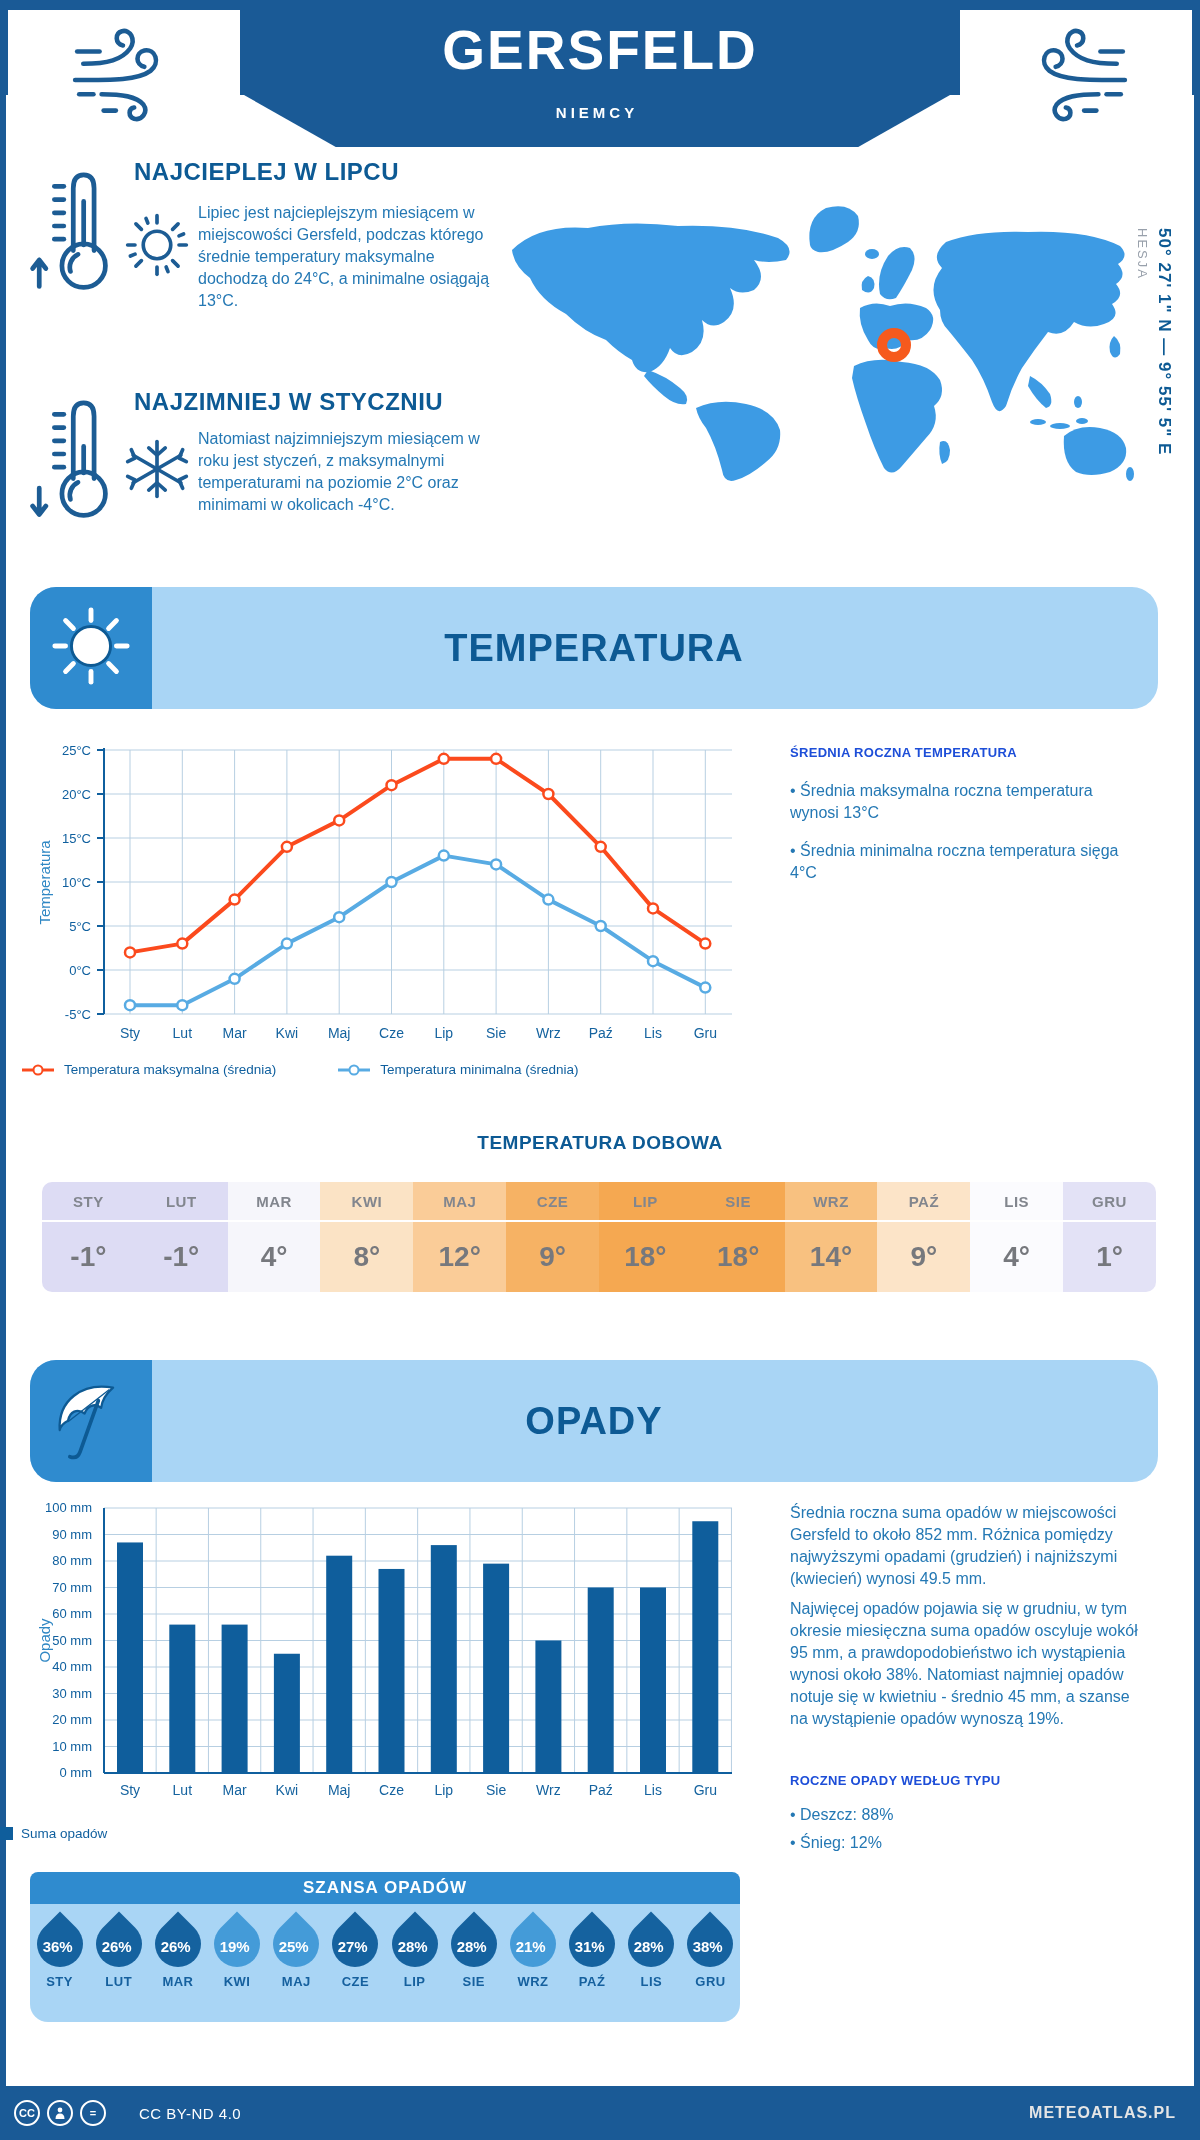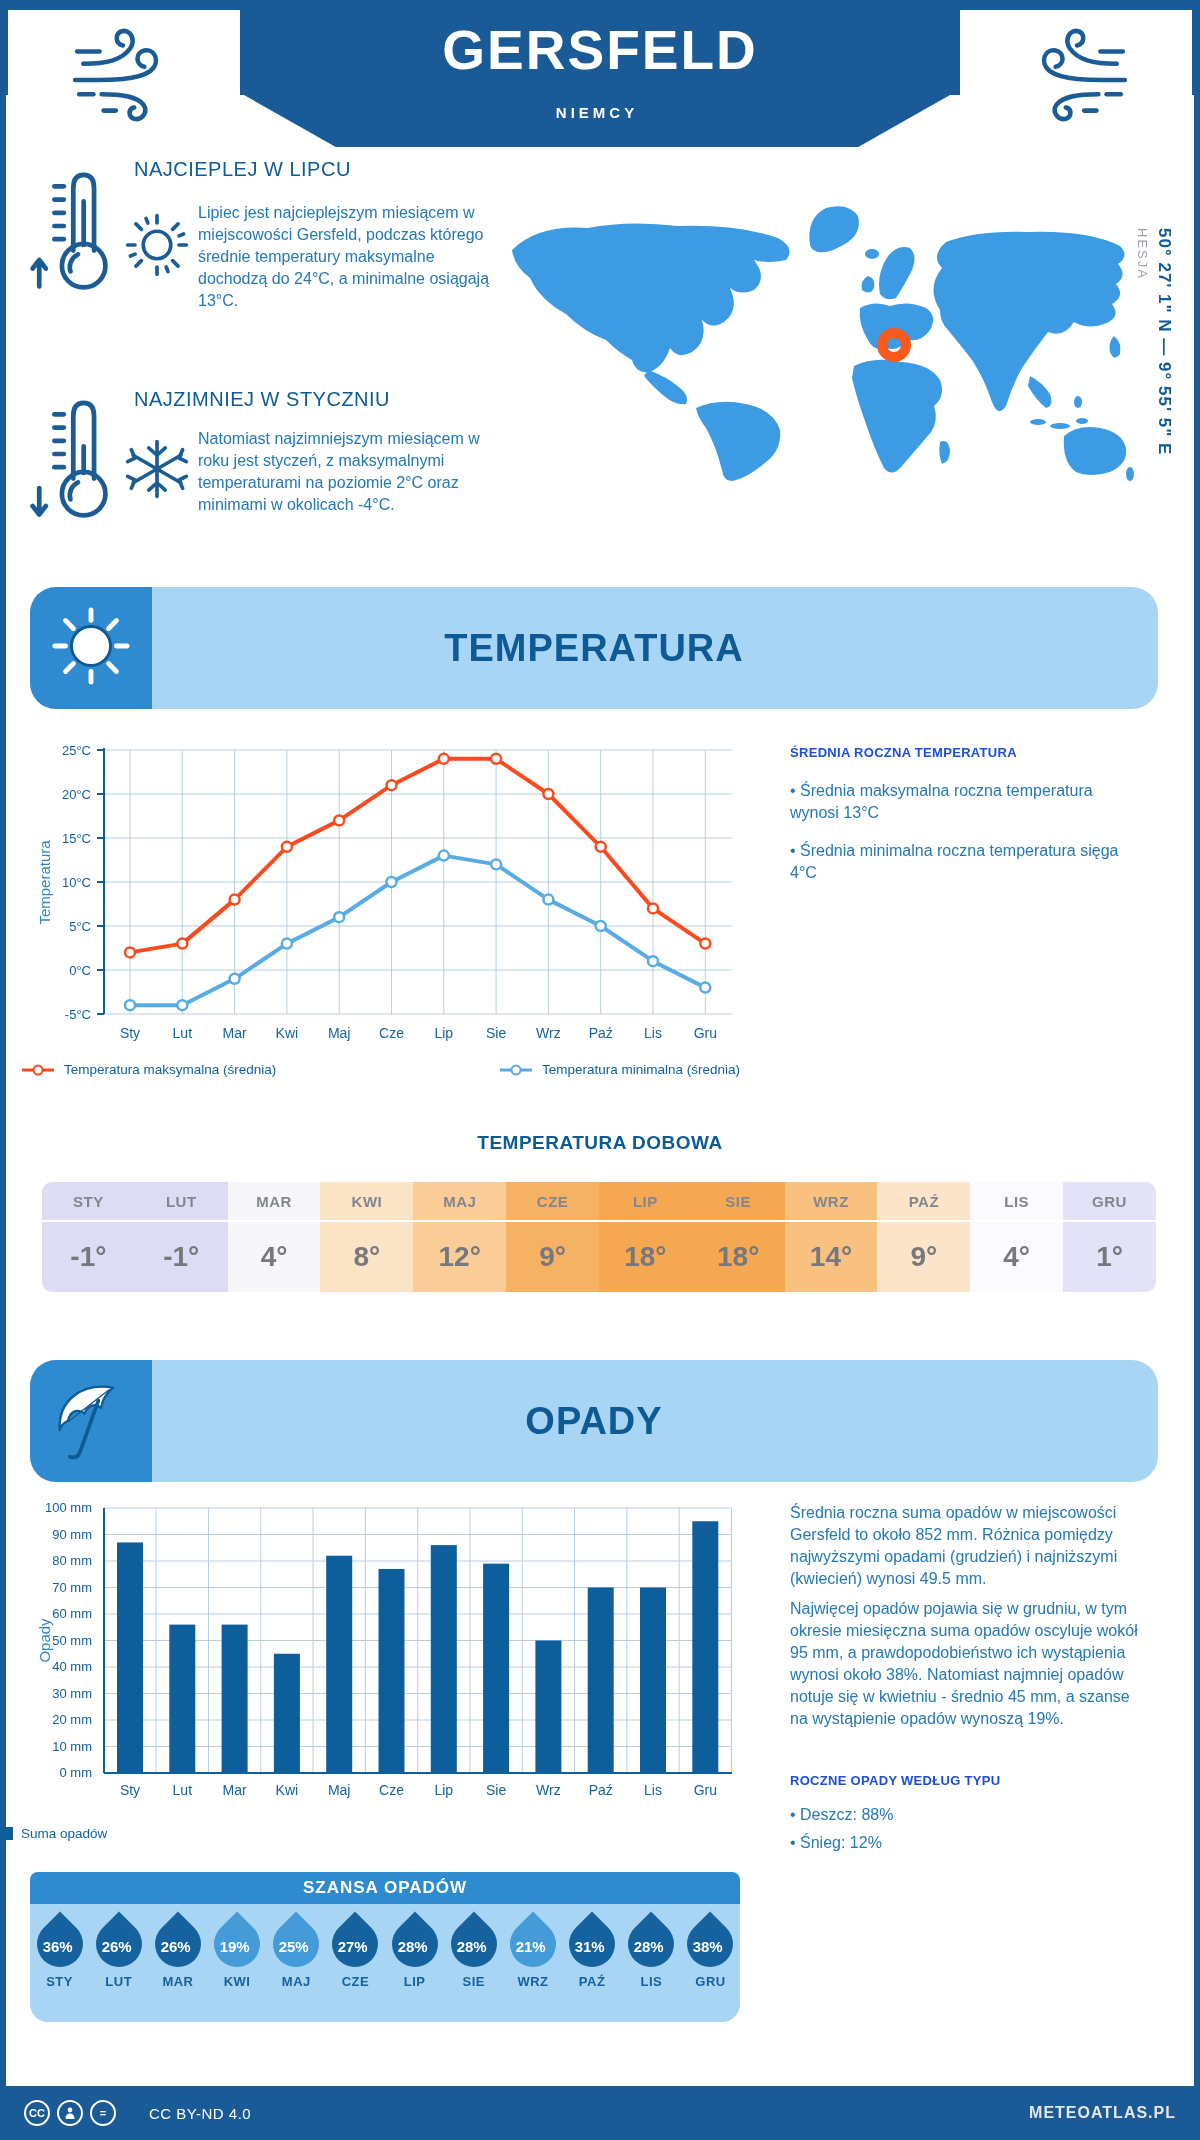--- a/index.html
+++ b/index.html
@@ -13,42 +13,42 @@
   .header-trap{position:absolute;left:244px;top:95px;width:706px;height:52px;background:#1a5a96;
                clip-path:polygon(0 0,100% 0,87% 100%,13% 100%)}
   .page-title{position:absolute;left:0;top:18px;width:1200px;text-align:center;color:#fff;
               font-size:55px;font-weight:bold;letter-spacing:2px}
   .page-sub{position:absolute;left:244px;top:104px;width:706px;text-align:center;color:#fff;
             font-size:15px;font-weight:bold;letter-spacing:4px}
   .wind-box{position:absolute;top:10px;width:232px;height:138px;background:#fff;
             display:flex;align-items:center;justify-content:center}
 
   
-  .sec-title{position:absolute;color:#0d5a94;font-size:20px;font-weight:400;letter-spacing:.5px}
+  .sec-title{position:absolute;color:#0d5a94;font-size:24px;font-weight:700;letter-spacing:.5px}
   .para{position:absolute;color:#2478b4;font-size:16px;line-height:22px}
   .coord-text{position:absolute;transform-origin:0 0;transform:rotate(90deg);white-space:nowrap;
               color:#0d5a94;font-size:17px;font-weight:bold;letter-spacing:1px}
   .region-text{position:absolute;transform-origin:0 0;transform:rotate(90deg);white-space:nowrap;
                color:#98a0ab;font-size:13px;letter-spacing:2px}
 
   
   .banner{position:absolute;left:30px;width:1128px;height:122px;background:#a9d5f5;border-radius:26px}
   .banner-block{position:absolute;left:0;top:0;width:122px;height:122px;background:#2f8bcf;
                 border-radius:26px 0 0 26px;display:flex;align-items:center;justify-content:center}
   .banner-title{position:absolute;left:0;top:0;width:100%;height:122px;line-height:122px;
                 text-align:center;color:#0d5a94;font-size:38px;font-weight:800;letter-spacing:1px}
 
   
   .ylab{position:absolute;width:180px;text-align:center;color:#2f87c4;font-size:15px;
         transform:rotate(-90deg)}
   .grid{stroke:#b7cfe2;stroke-width:1}
   .axis{stroke:#0f5f9e;stroke-width:2}
   .ytick{font-size:13px;fill:#0f5f9e}
   .xtick{font-size:14px;fill:#15639f}
-  .leg-row{position:absolute;display:flex;justify-content:space-between;gap:32px;align-items:center}
+  .leg-row{position:absolute;display:flex;justify-content:flex-start;gap:60px;align-items:center}
   .leg-item{display:flex;align-items:center;gap:8px;color:#0f5f9e;font-size:13.5px}
 
   
   .rcol{position:absolute;left:790px;width:352px;color:#2478b4;font-size:16px;line-height:22px}
   .rcol-head{color:#1d4ed8;font-size:13px;font-weight:800;letter-spacing:.3px}
   .bullet{margin-top:16px}
   .bullet::before{content:"• "}
 
   
   .daily-title{position:absolute;left:0;top:1132px;width:1200px;text-align:center;color:#0d5a94;
@@ -542,21 +542,21 @@
     </div>
     <div class="dcell">
       <div class="drop" style="background: rgb(21, 98, 159);">
         <span>38%</span>
       </div>
       <div class="dlab">GRU</div>
     </div>
   </div>
 
 <div class="footer">
-  <div class="cc-badge" style="margin-left:24px">CC</div>
+  <div class="cc-badge" style="margin-left:14px">CC</div>
   <div class="cc-badge">
     <svg width="14" height="14" viewBox="0 0 14 14" fill="#fff">
       <circle cx="7" cy="4" r="2.4"></circle>
         <path d="M2.5,13 Q2.5,7.5 7,7.5 Q11.5,7.5 11.5,13 Z"></path>
     </svg>
   </div>
   <div class="cc-badge">=</div>
   <div class="license">CC BY-ND 4.0</div>
   <div class="brand">METEOATLAS.PL</div>
 </div>

